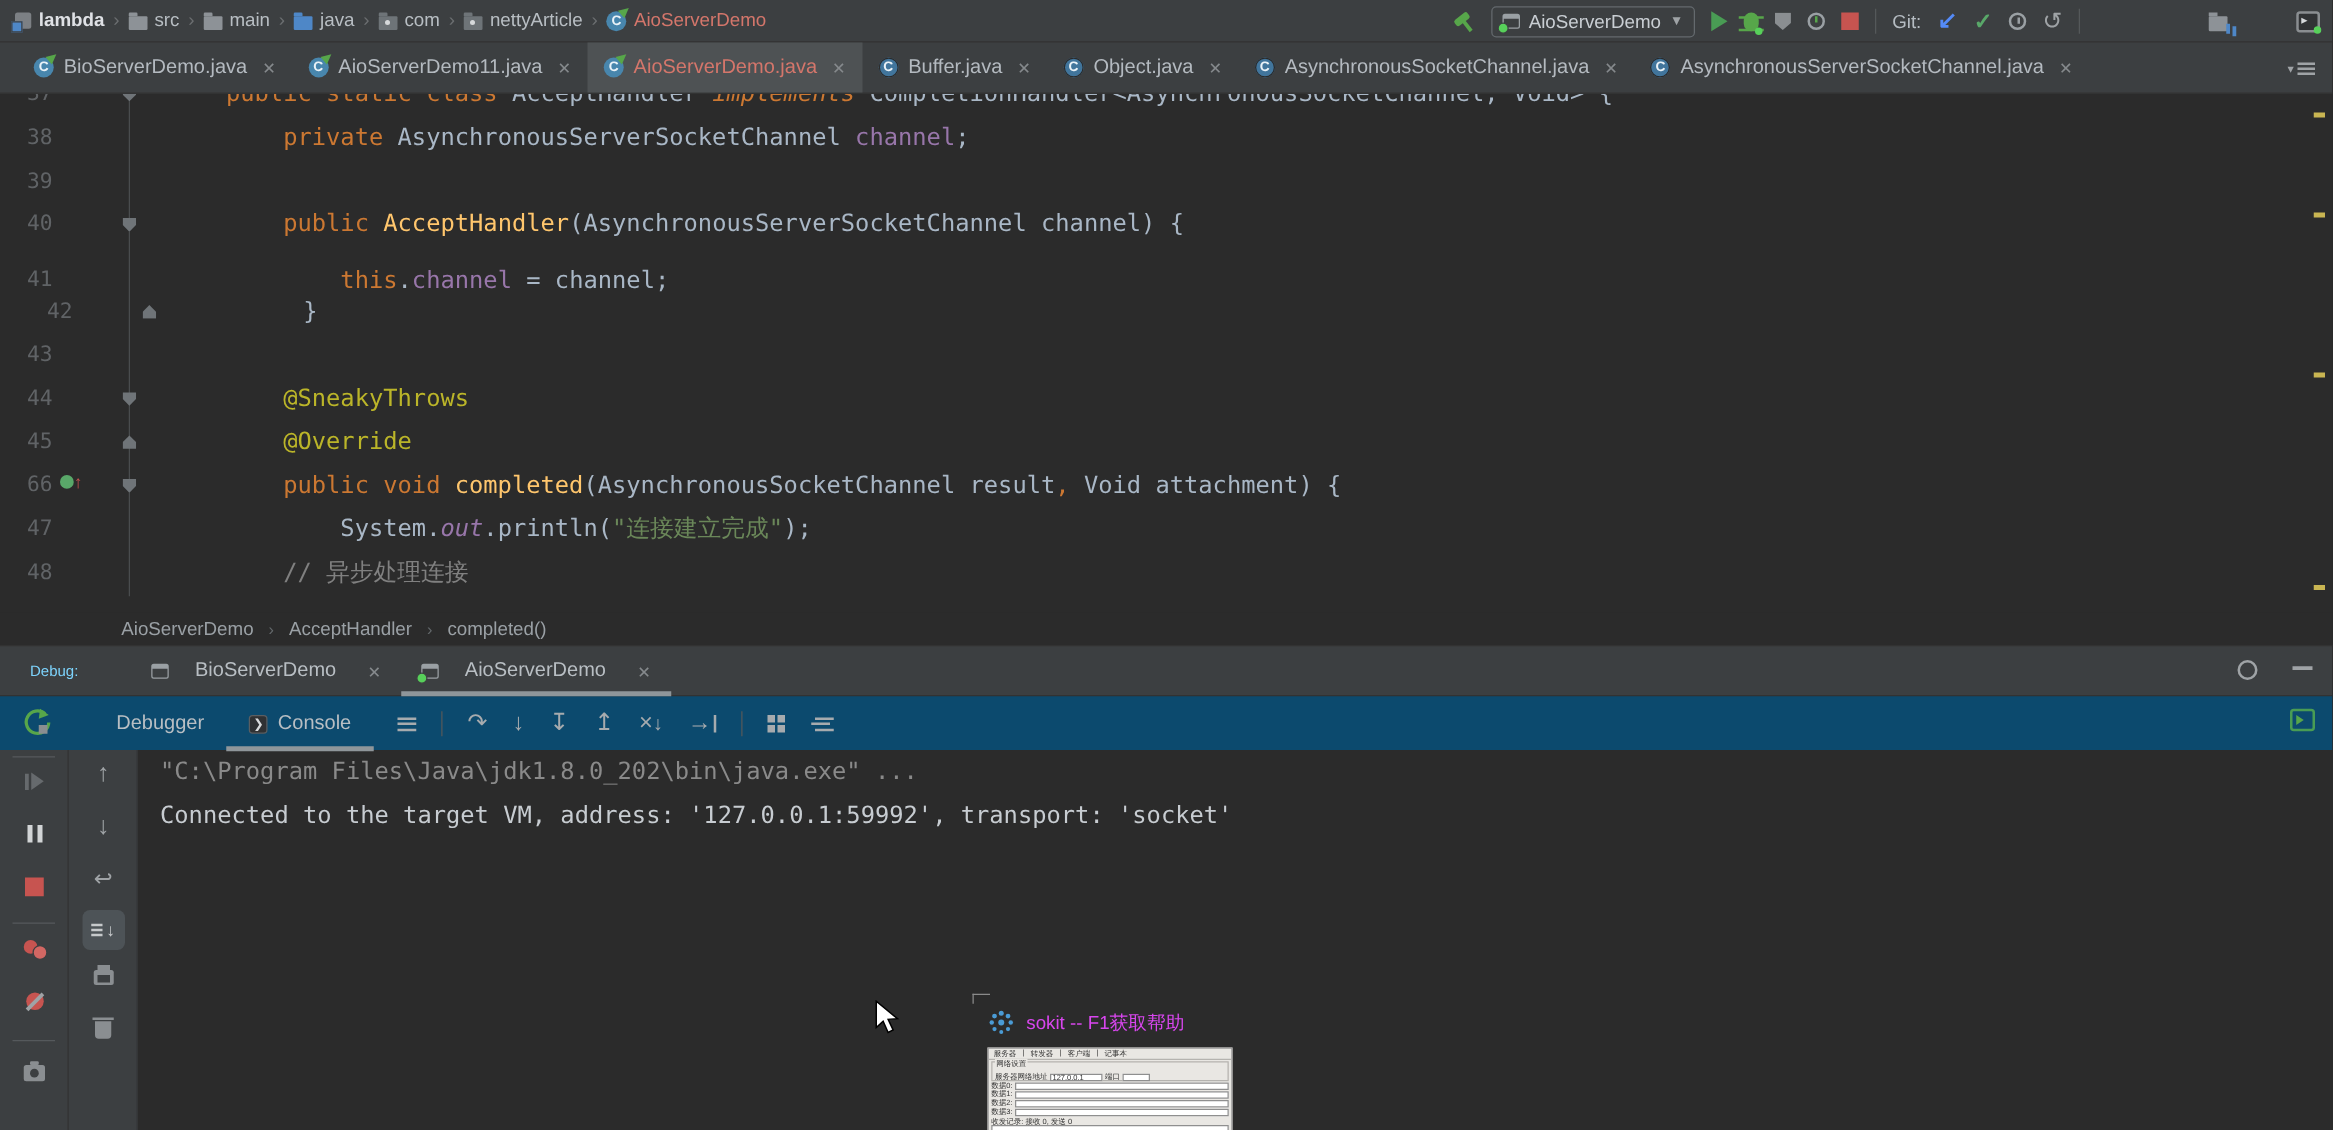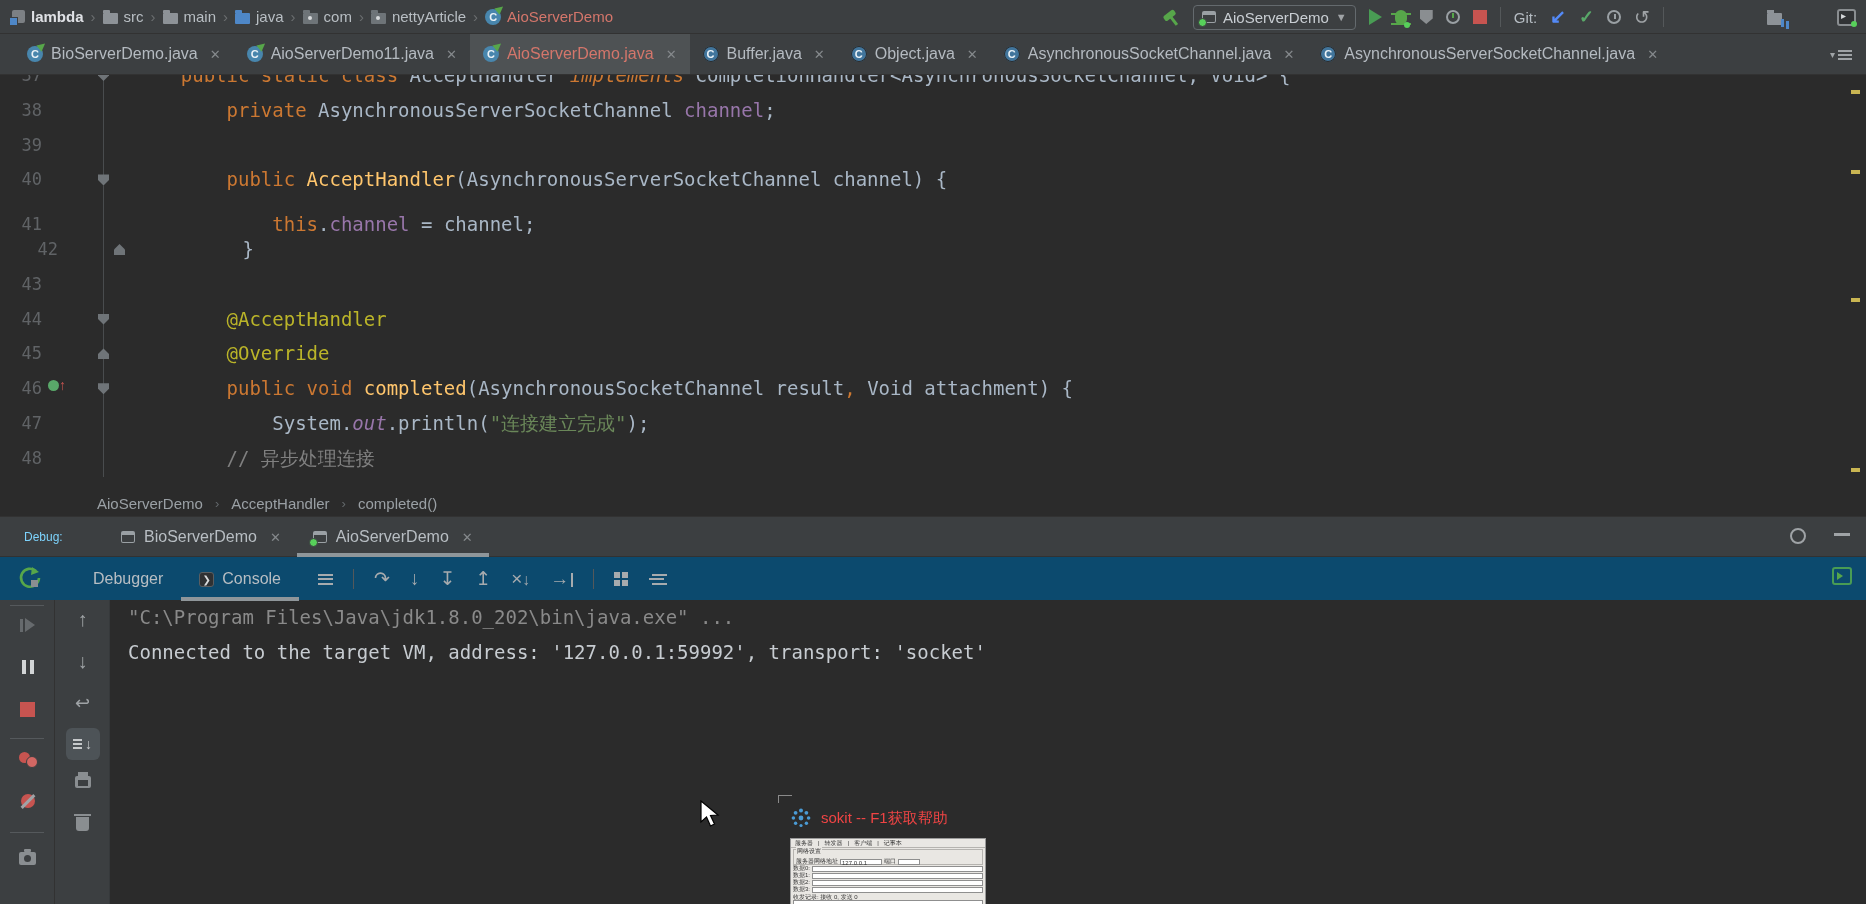--- a/index.html
+++ b/index.html
@@ -89,21 +89,21 @@
 
   
   .edcrumb{position:absolute;left:0;top:490px;width:1866px;height:26px;background:#2b2b2b;display:flex;
            align-items:center;padding-left:97px;gap:12px;font-size:15px;color:#9aa0a5}
   .edcrumb .sep{color:#63686b;font-size:13px}
 
   
   .dbghead{position:absolute;left:0;top:516px;width:1866px;height:40px;background:#3c3f41;border-top:1px solid #323232;z-index:4}
   .dbg-label{position:absolute;left:24px;top:0;height:40px;display:flex;align-items:center;font-size:12px;color:#7dd3fc}
   .sess-tabs{position:absolute;left:105px;top:0;height:40px;display:flex}
-  .stab{display:flex;align-items:center;gap:9px;padding:0 16px;font-size:16px;color:#b8bec3;position:relative}
+  .stab{display:flex;align-items:center;gap:21px;padding:0 16px;font-size:16px;color:#b8bec3;position:relative}
   .stab.active:after{content:"";position:absolute;left:0;right:0;bottom:0;height:4px;background:#8f969a}
   .gear-icon{position:absolute;right:60px;top:11px;width:16px;height:16px;border:2px solid #9fa3a6;border-radius:50%}
   .gear-icon:after{content:"";position:absolute;left:3px;top:3px;width:6px;height:6px;border-radius:50%;background:#3c3f41;box-shadow:0 0 0 2px #3c3f41}
   .min-icon{position:absolute;right:16px;top:16px;width:16px;height:3px;background:#9fa3a6}
 
   
   .viewrow{position:absolute;left:0;top:556px;width:1866px;height:44px;background:#0c4a6e;border-top:1px solid #323232;z-index:3}
   .rerun-icon{position:absolute;left:18px;top:8px}
   .vtabs{position:absolute;left:75px;top:0;height:44px;display:flex}
   .vtab{display:flex;align-items:center;gap:8px;padding:0 18px;font-size:16px;color:#b8bec3;position:relative}
@@ -155,21 +155,21 @@
 
   
   #console{position:absolute;left:128px;top:600px;width:1720px;height:304px;overflow:hidden}
   .cline{font:19px "DejaVu Sans Mono",monospace;line-height:34.8px;white-space:pre}
   .cline.dim{color:#8a8a8a}.cline.normal{color:#c7ccd1}
 
   
   .peek-corner{position:absolute;left:778px;top:795px;width:14px;height:8px;border-left:1px solid #8a8a8a;border-top:1px solid #8a8a8a;z-index:50}
   .popup{position:absolute;left:784px;top:800px;width:210px;height:104px;z-index:50}
   .popup-head{display:flex;align-items:center;gap:9px;height:36px;padding-left:6px}
-  .popup-title{color:#ef4444;font-size:15px}
+  .popup-title{color:#d946ef;font-size:15px}
   .miniwin{position:absolute;left:6px;top:38px;width:196px;height:70px;background:#e9e7e3;border:1px solid #9a9a9a;
            font-size:6px;color:#333;overflow:hidden;font-family:"Liberation Sans",sans-serif}
   .mtabs{display:flex;gap:4px;padding:1px 3px;border-bottom:1px solid #b5b3af;height:9px;align-items:center}
   .mtab{padding:0 1px}
   .mgroup{margin:1px 2px 0;border:1px solid #b5b3af;padding:1px 2px;height:16px}
   .mglabel{position:relative;top:-4px;background:#e9e7e3;display:inline-block;padding:0 1px}
   .mrow{display:flex;align-items:center;gap:2px;margin-top:-3px}
   .mbox{background:#fff;border:1px solid #8f8f8f;height:6px;flex:none}
   .drow{display:flex;align-items:center;gap:2px;padding:0 2px;height:7px}
   .drow .mbox{flex:1}
@@ -318,29 +318,29 @@
         <span class="fold close"></span>
         <pre class="code"><span class="c-pl">        }</span></pre>
       </div>
       <div class="eline" style="top: 191.8px;">
         <span class="lnum">43</span>
         <pre class="code"></pre>
       </div>
       <div class="eline" style="top: 226.6px;">
         <span class="lnum">44</span>
         <span class="fold open"></span>
-        <pre class="code"><span class="c-an">        @AcceptHandler</span></pre>
+        <pre class="code"><span class="c-an">        @SneakyThrows</span></pre>
       </div>
       <div class="eline" style="top: 261.4px;">
         <span class="lnum">45</span>
         <span class="fold close"></span>
         <pre class="code"><span class="c-an">        @Override</span></pre>
       </div>
       <div class="eline" style="top: 296.2px;">
-        <span class="lnum">46</span>
+        <span class="lnum">66</span>
         <span class="ovr">
           <span class="oc"></span>
           <span class="oa">↑</span>
         </span>
         <span class="fold open"></span>
         <pre class="code"><span class="c-kw">        public void </span><span class="c-mt">completed</span><span class="c-pl">(AsynchronousSocketChannel result</span><span class="c-kw">,</span><span class="c-pl"> Void attachment) {</span></pre>
       </div>
       <div class="eline" style="top: 331px;">
         <span class="lnum">47</span>
         <pre class="code"><span class="c-pl">            System.</span><span class="c-fdi">out</span><span class="c-pl">.println(</span><span class="c-st">"连接建立完成"</span><span class="c-pl">);</span></pre>

